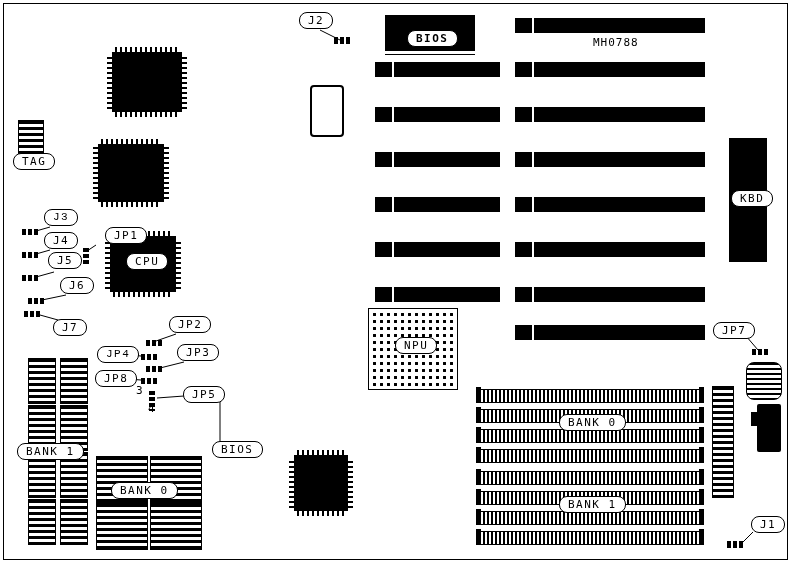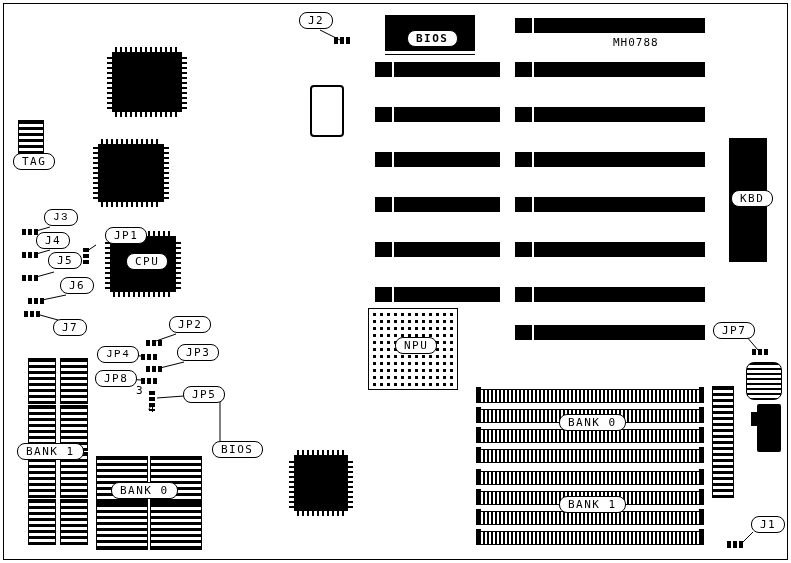--- a/index.html
+++ b/index.html
@@ -63,21 +63,21 @@
   </svg>
 
   <div class="chip qfp" style="left:112px;top:52px;width:70px;height:60px;"></div>
   <div class="chip qfp" style="left:98px;top:144px;width:66px;height:58px;"></div>
 
   <div class="hstripe" style="left:18px;top:120px;width:24px;height:32px;"></div>
   <div class="lbl" style="left:13px;top:153px;">TAG</div>
 
   <div class="lbl" style="left:44px;top:209px;font-family:Liberation Mono, monospace;">J3</div>
   <div class="jmph" style="left:22px;top:229px;width:16px;height:6px;"></div>
-  <div class="lbl" style="left:36px;top:232px;">J4</div>
+  <div class="lbl" style="left:44px;top:232px;">J4</div>
   <div class="jmph" style="left:22px;top:252px;width:16px;height:6px;"></div>
   <div class="lbl" style="left:48px;top:252px;">J5</div>
   <div class="jmph" style="left:22px;top:275px;width:16px;height:6px;"></div>
   <div class="lbl" style="left:60px;top:277px;">J6</div>
   <div class="jmph" style="left:28px;top:298px;width:16px;height:6px;"></div>
   <div class="lbl" style="left:53px;top:319px;">J7</div>
   <div class="jmph" style="left:24px;top:311px;width:18px;height:6px;"></div>
 
   <div class="lbl" style="left:105px;top:227px;">JP1</div>
   <div class="jmpv" style="left:83px;top:248px;width:6px;height:16px;"></div>
@@ -137,21 +137,21 @@
 
   <div class="slot" style="left:515px;top:18px;width:190px;"></div>
   <div class="slot" style="left:515px;top:62px;width:190px;"></div>
   <div class="slot" style="left:515px;top:107px;width:190px;"></div>
   <div class="slot" style="left:515px;top:152px;width:190px;"></div>
   <div class="slot" style="left:515px;top:197px;width:190px;"></div>
   <div class="slot" style="left:515px;top:242px;width:190px;"></div>
   <div class="slot" style="left:515px;top:287px;width:190px;"></div>
   <div class="slot" style="left:515px;top:325px;width:190px;"></div>
 
-  <div class="txt" style="left:593px;top:36px;margin-left:20px;">MH0788</div>
+  <div class="txt" style="left:593px;top:36px;">MH0788</div>
 
   <div class="chip" style="left:729px;top:138px;width:38px;height:124px;"></div>
   <div class="lbl" style="left:731px;top:190px;">KBD</div>
 
   <div class="lbl" style="left:713px;top:322px;">JP7</div>
   <div class="jmph" style="left:752px;top:349px;width:16px;height:6px;"></div>
 
   <div class="hstripe" style="left:712px;top:386px;width:20px;height:110px;"></div>
   <div class="din" style="left:746px;top:362px;width:34px;height:36px;"></div>
   <div class="blkconn" style="left:757px;top:404px;width:24px;height:48px;"></div>

